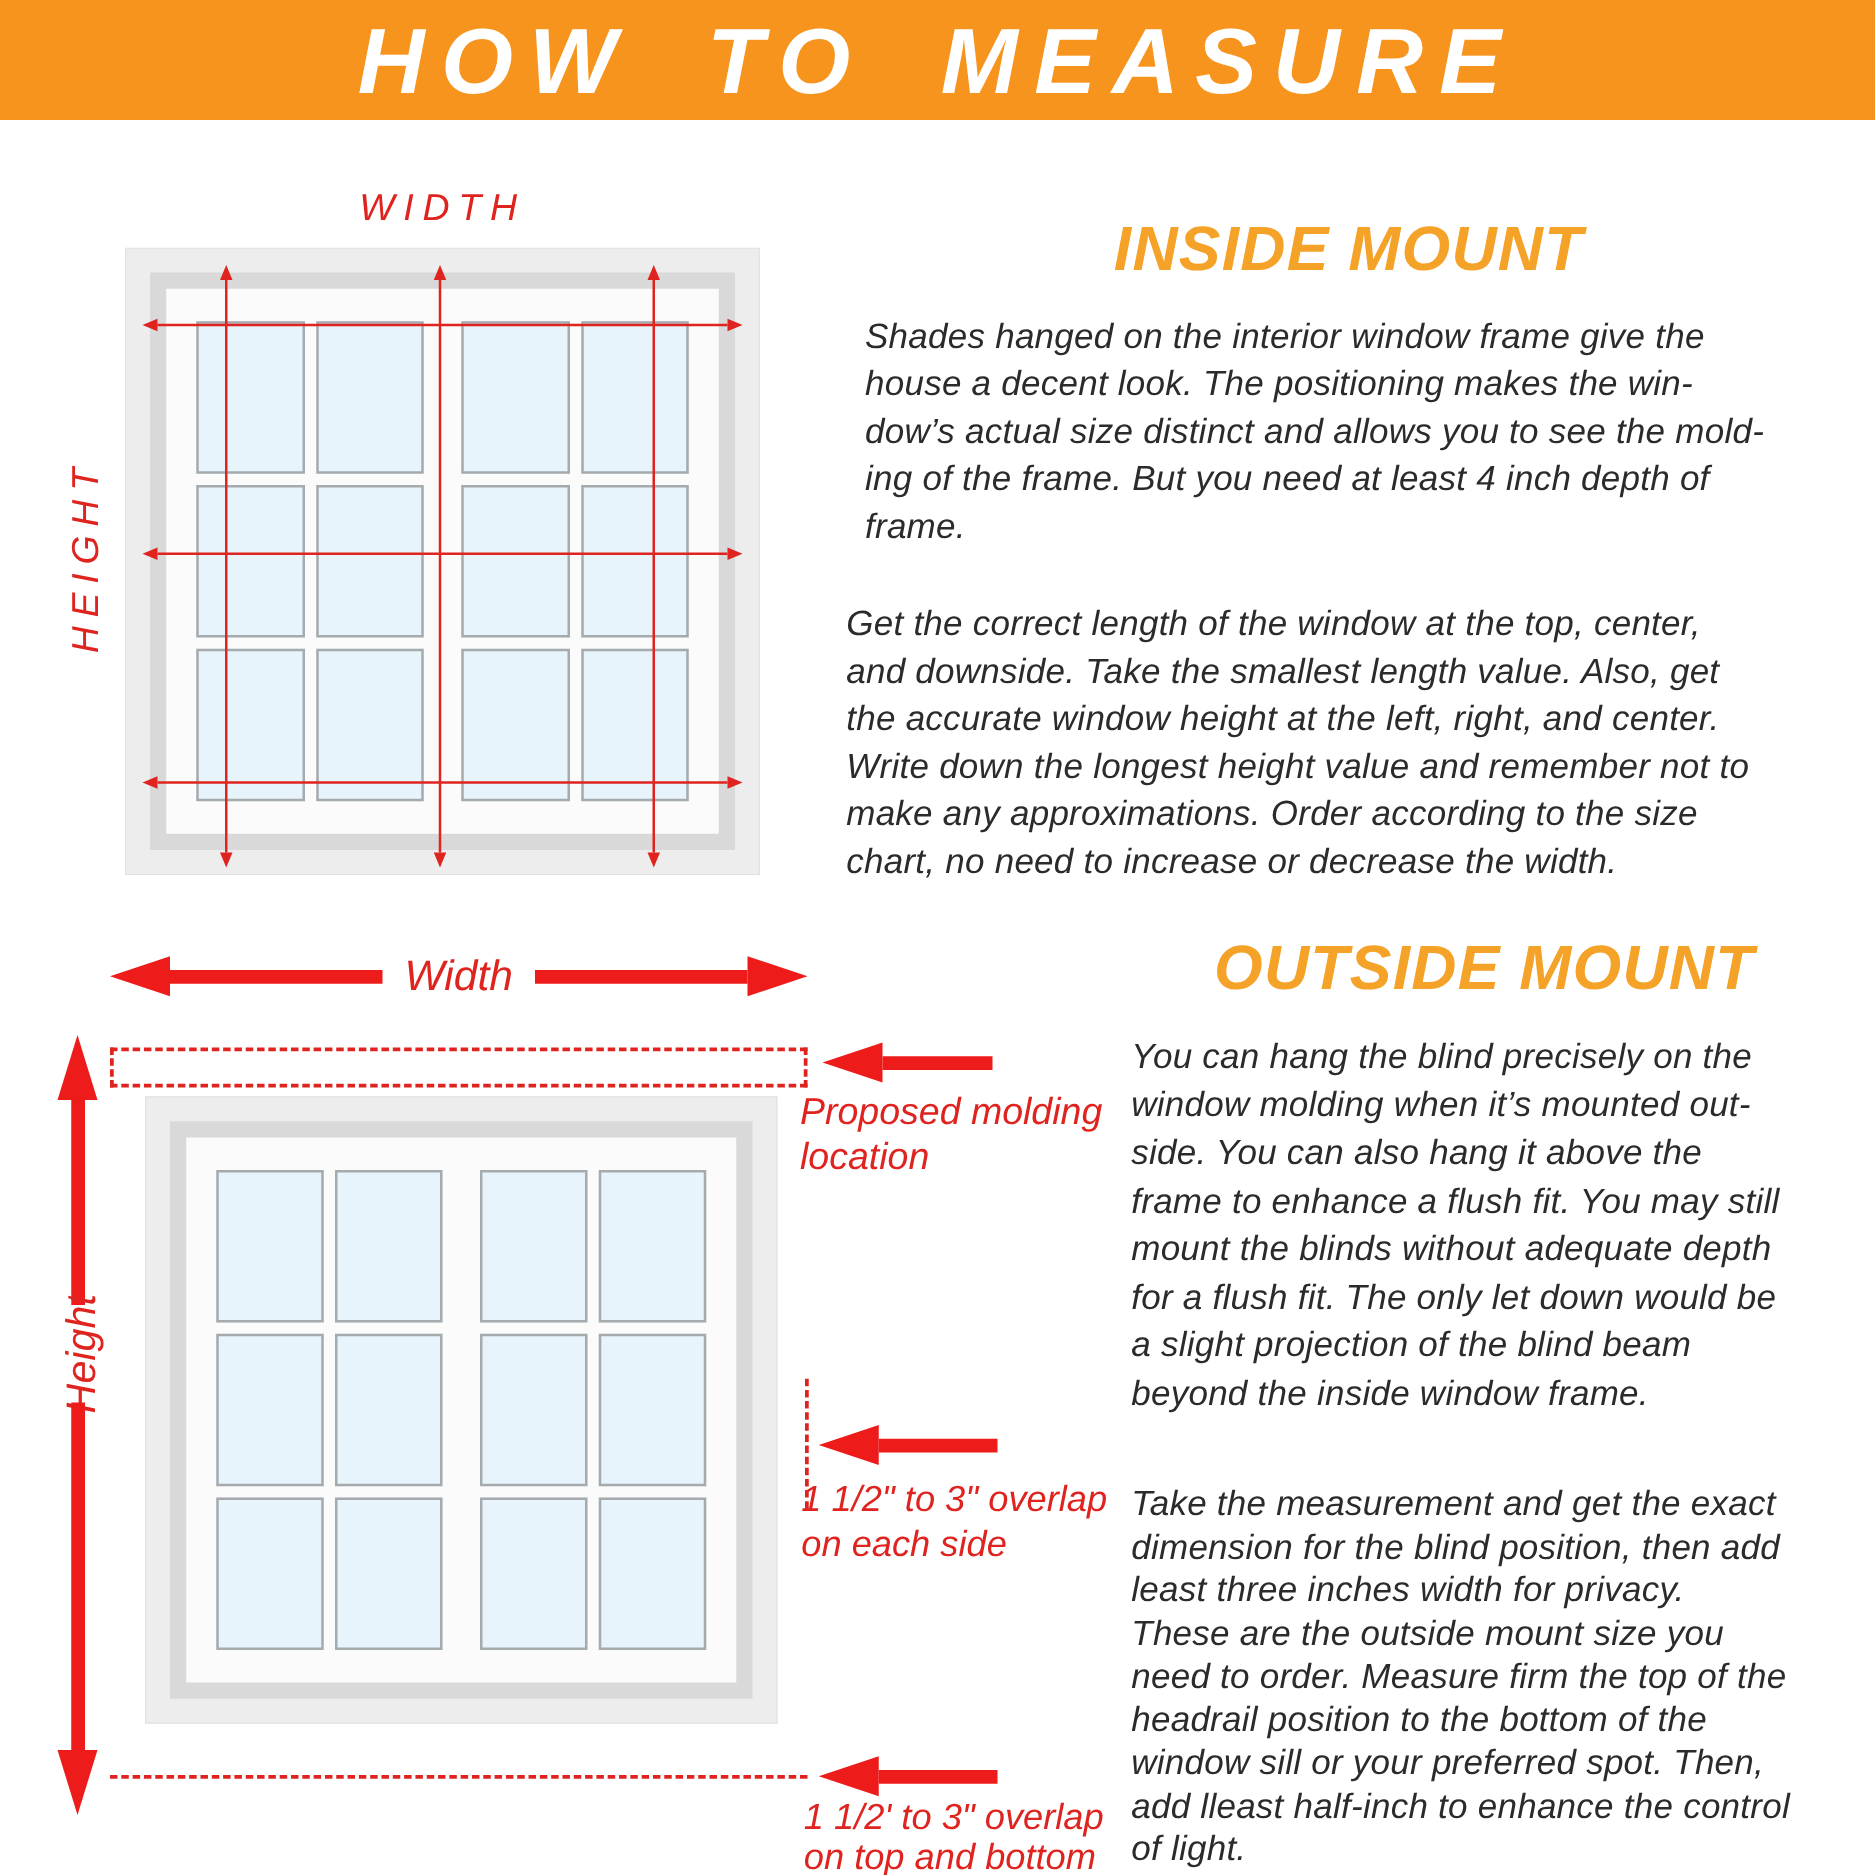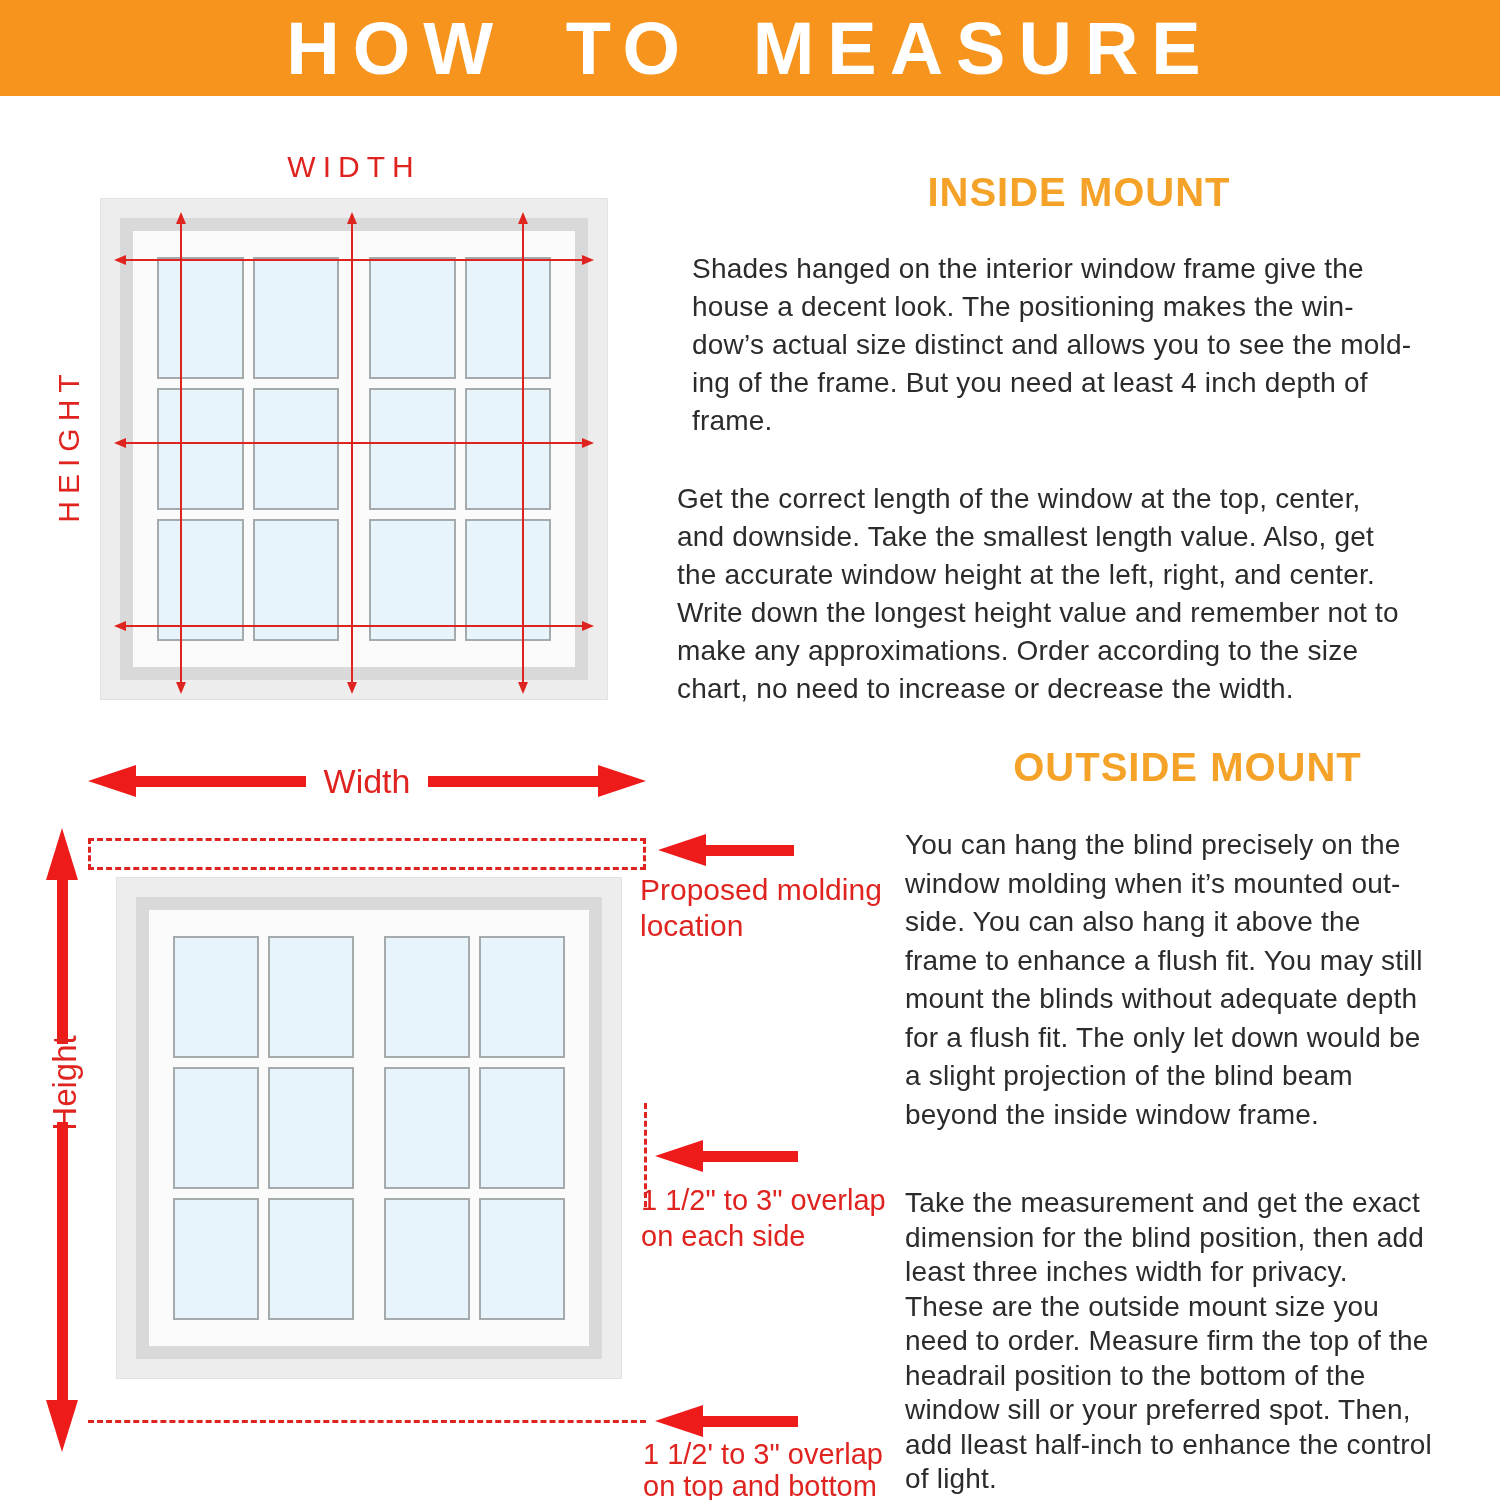--- a/index.html
+++ b/index.html
@@ -1,18 +1,19 @@
 <!DOCTYPE html>
 <html style="--banner-bg: #F7941D; --heading-orange: #F5A228; --red: #DF2420; --arrow-red: #EE1B1B; --body-text: #2B2B2B; --pane-blue: #E8F4FB; --pane-border: #A5AAAD; --frame-outer: #EDEDED; --frame-mid: #D9D9D9; --frame-inner: #FBFBFB;"><head>
 <meta charset="utf-8">
 <style>
   html,body{margin:0;padding:0;background:#ffffff;}
   .page{
     position:relative;width:1500px;height:1500px;overflow:hidden;background:#ffffff;
     font-family:"Liberation Sans", sans-serif;
+    font-style:italic;
   }
   
   .banner{
     position:absolute;left:0;top:0;width:1500px;height:96px;background:var(--banner-bg);
     display:flex;align-items:center;justify-content:center;
   }
   .banner-title{
     color:#ffffff;font-size:74px;font-weight:700;letter-spacing:13px;word-spacing:26px;
   }
   
@@ -31,21 +32,21 @@
   .mline-h::after{content:"";position:absolute;right:-12px;top:-4px;width:0;height:0;
     border-top:5px solid transparent;border-bottom:5px solid transparent;border-left:12px solid var(--red);}
   .mline-v{position:absolute;width:2px;background:var(--red);}
   .mline-v::before{content:"";position:absolute;top:-12px;left:-4px;width:0;height:0;
     border-left:5px solid transparent;border-right:5px solid transparent;border-bottom:12px solid var(--red);}
   .mline-v::after{content:"";position:absolute;bottom:-12px;left:-4px;width:0;height:0;
     border-left:5px solid transparent;border-right:5px solid transparent;border-top:12px solid var(--red);}
   
   .dim-caps{position:absolute;color:var(--red);font-size:30px;letter-spacing:7px;text-align:center;}
   .rot{transform:rotate(-90deg);}
-  .mount-title{position:absolute;color:var(--heading-orange);font-size:40px;font-weight:700;
+  .mount-title{position:absolute;color:var(--heading-orange);font-size:50px;font-weight:700;
     text-align:center;letter-spacing:1px;}
   .para{position:absolute;color:var(--body-text);font-size:28px;line-height:38px;
     white-space:pre-line;letter-spacing:0.2px;}
   .red-label{position:absolute;color:var(--red);white-space:pre-line;}
   
   .thick-arrow{position:absolute;display:flex;align-items:center;}
   .ta-tri-left{width:0;height:0;border-top:16px solid transparent;border-bottom:16px solid transparent;
     border-right:48px solid var(--arrow-red);}
   .ta-tri-right{width:0;height:0;border-top:16px solid transparent;border-bottom:16px solid transparent;
     border-left:48px solid var(--arrow-red);}

